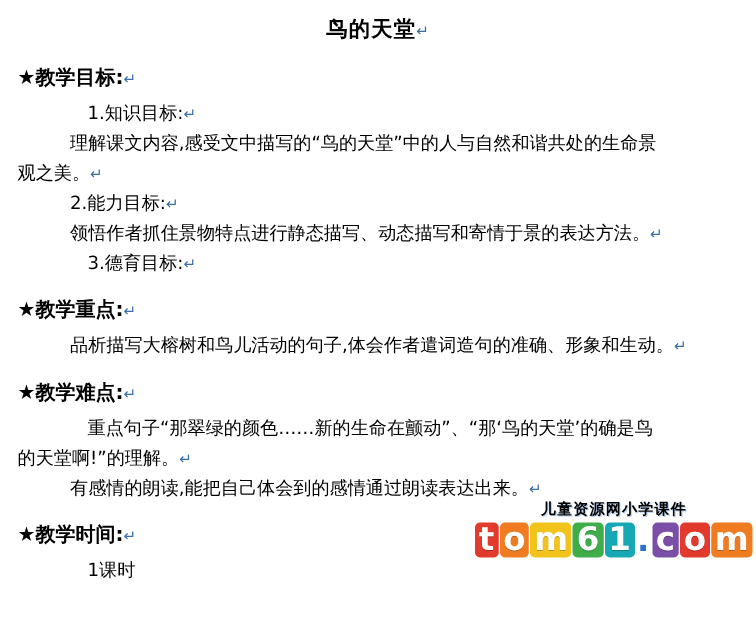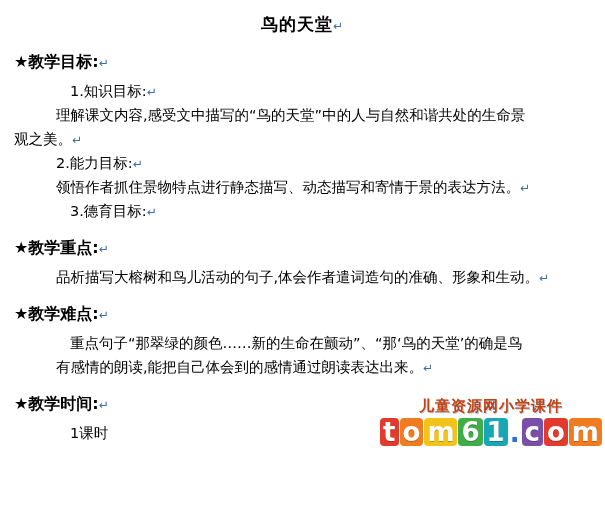--- a/index.html
+++ b/index.html
@@ -62,23 +62,23 @@
   
   .watermark {
     position: absolute;
     right: 8px;
     bottom: 4px;
     width: 212px;
     text-align: center;
     user-select: none;
   }
   .wm-top {
-    font-size: 15px;
+    font-size: 12px;
     font-weight: bold;
-    color: #c2410c;
+    color: #000000;
     letter-spacing: 1px;
     text-shadow: 1px 1px 0 #bcd4f2;
     white-space: nowrap;
   }
   .wm-bottom {
     margin-top: 2px;
     display: flex;
     justify-content: center;
     align-items: flex-end;
     gap: 1px;
@@ -136,20 +136,21 @@
     </div>
     <div class="para-block">
       <p class="body-line hang"><span>品析描写大榕树和鸟儿活动的句子,体会作者遣词造句的准确、形象和生动。</span><span class="pilcrow">↵</span></p>
     </div>
 
     <div class="heading">
       <span>★教学难点:</span><span class="pilcrow">↵</span>
     </div>
     <div class="para-block">
       <p class="body-line indent-sub"><span>重点句子“那翠绿的颜色……新的生命在颤动”、“那‘鸟的天堂’的确是鸟</span></p>
+      <p class="body-line flush"><span>的天堂啊!”的理解。</span><span class="pilcrow">↵</span></p>
       <p class="body-line hang"><span>有感情的朗读,能把自己体会到的感情通过朗读表达出来。</span><span class="pilcrow">↵</span></p>
     </div>
 
     <div class="heading">
       <span>★教学时间:</span><span class="pilcrow">↵</span>
     </div>
     <div class="para-block">
       <p class="body-line indent-sub"><span>1课时</span></p>
     </div>
 

